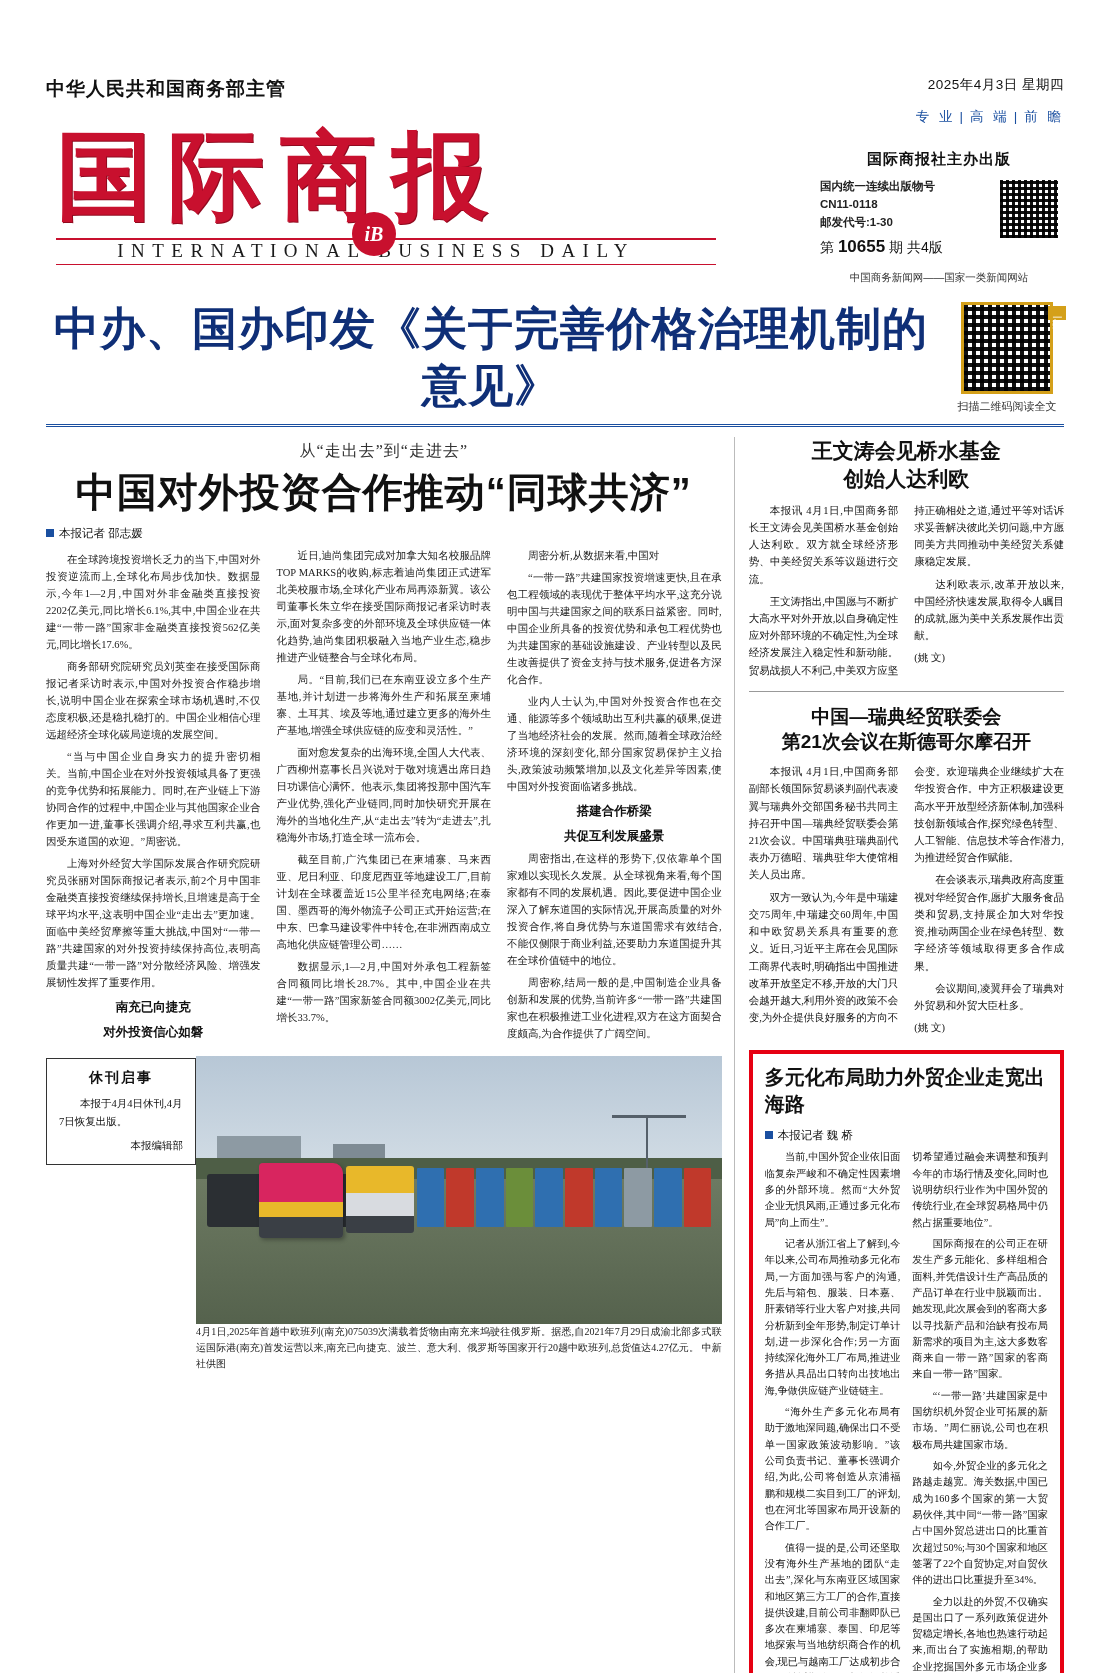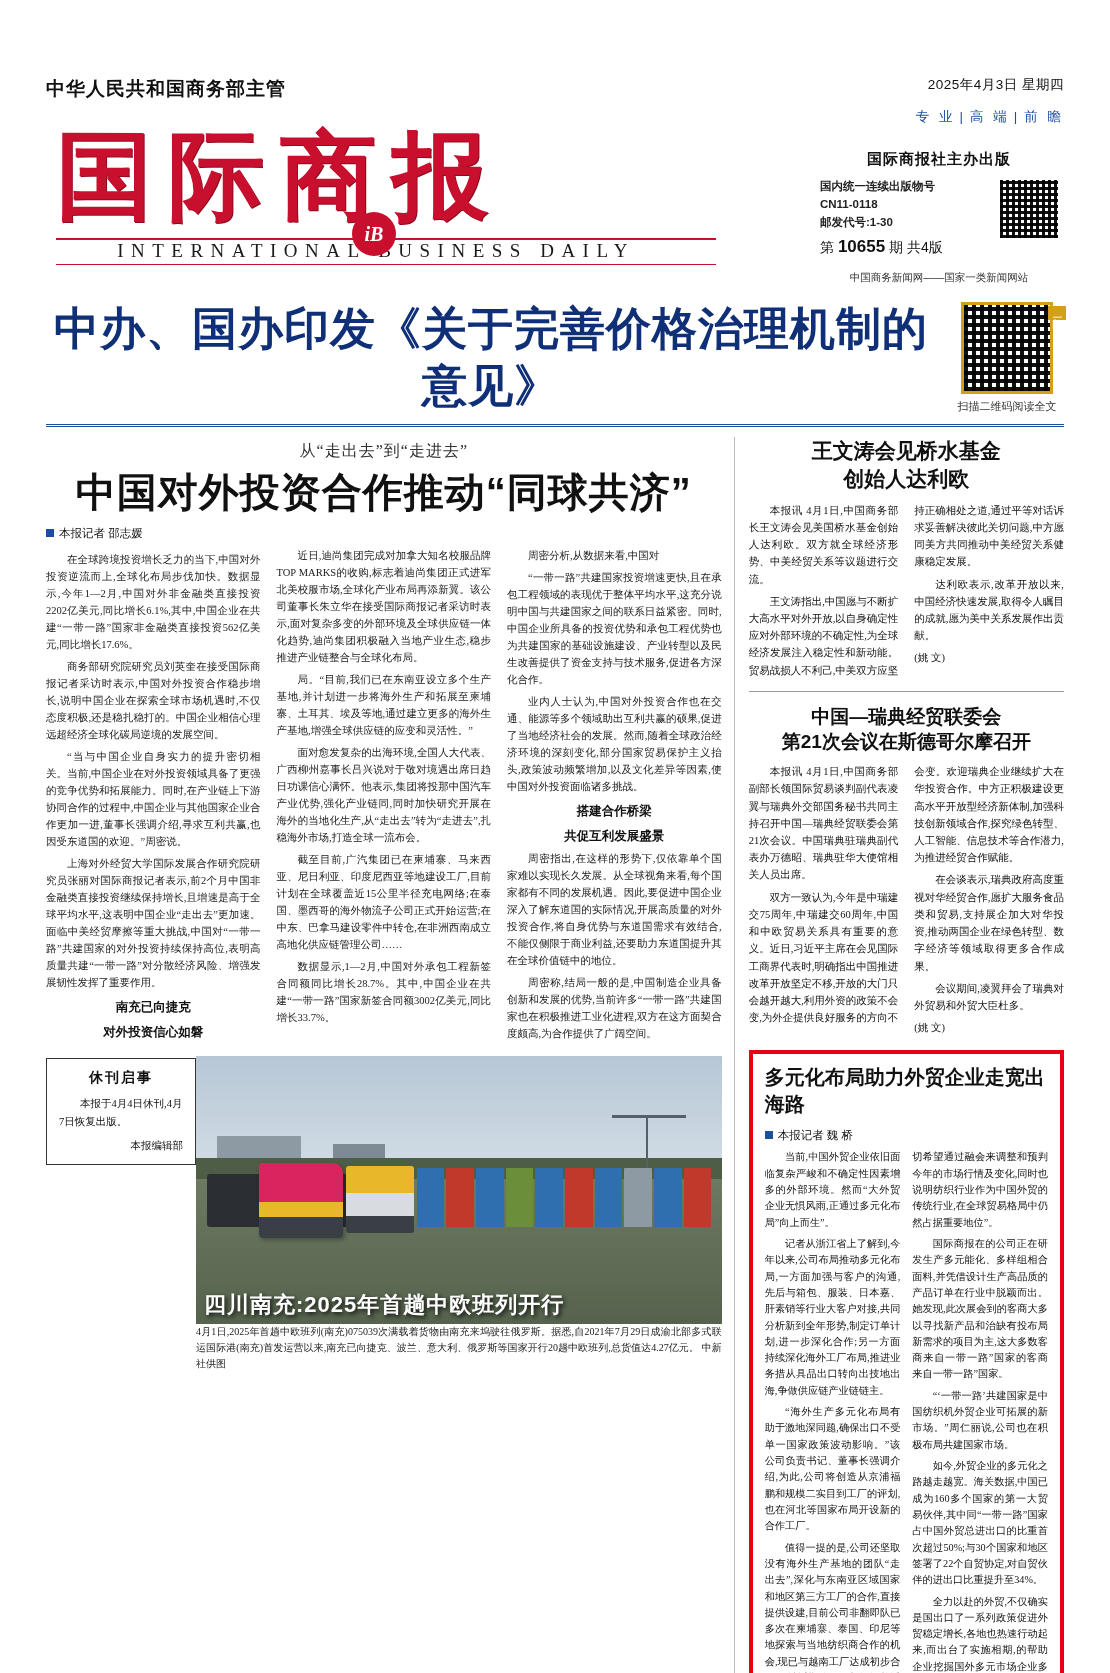--- a/index.html
+++ b/index.html
@@ -310,21 +310,20 @@
                   <div style="background:#c0392b"></div>
                 <div style="background:#2f6fb0"></div>
                   <div style="background:#6b8e3a"></div>
                 <div style="background:#2f6fb0"></div>
                   <div style="background:#c0392b"></div>
                 <div style="background:#2f6fb0"></div>
                   <div style="background:#8d9aa3"></div>
                 <div style="background:#2f6fb0"></div>
                   <div style="background:#c0392b"></div>
               </div>
-              <div class="cap-overlay">四川南充:2025年首趟中欧班列开行</div>
             </div>
             <div class="photo-caption">
               <span>4月1日,2025年首趟中欧班列(南充)075039次满载着货物由南充来坞驶往俄罗斯。据悉,自2021年7月29日成渝北部多式联运国际港(南充)首发运营以来,南充已向捷克、波兰、意大利、俄罗斯等国家开行20趟中欧班列,总货值达4.27亿元。</span>
               <span>中新社供图</span>
             </div>
           </div>
         </div>
       </div>
     </div>
 

